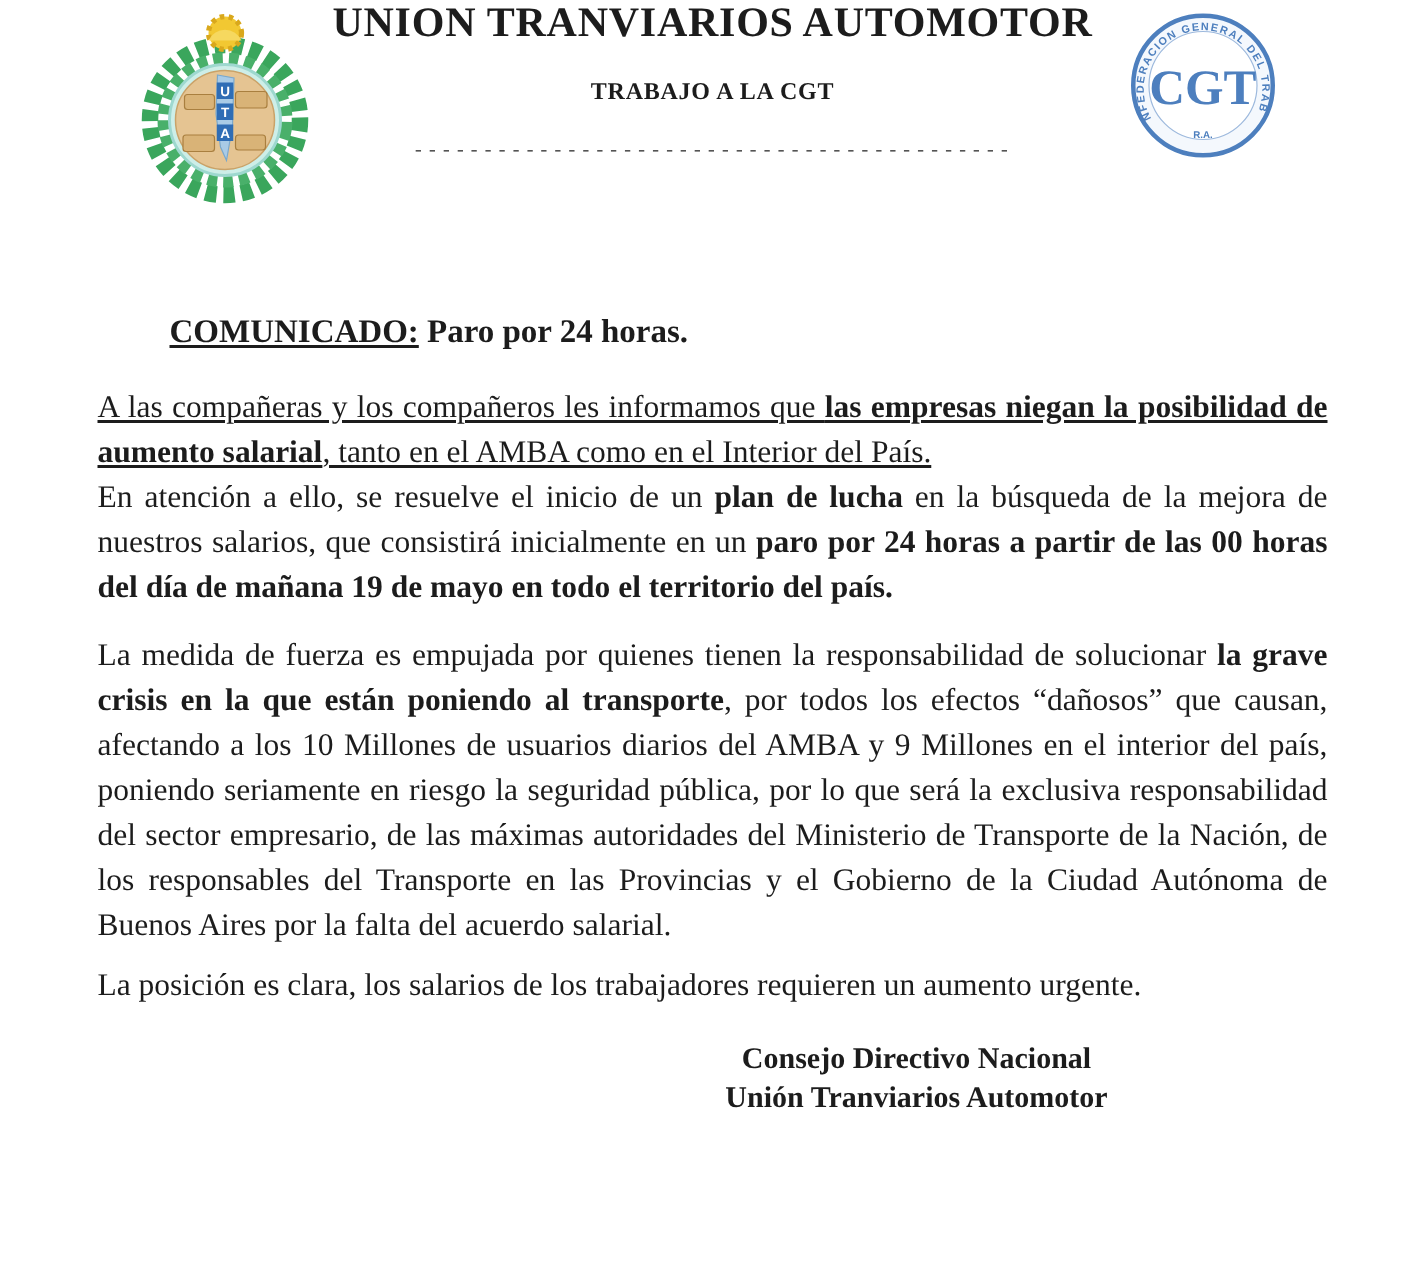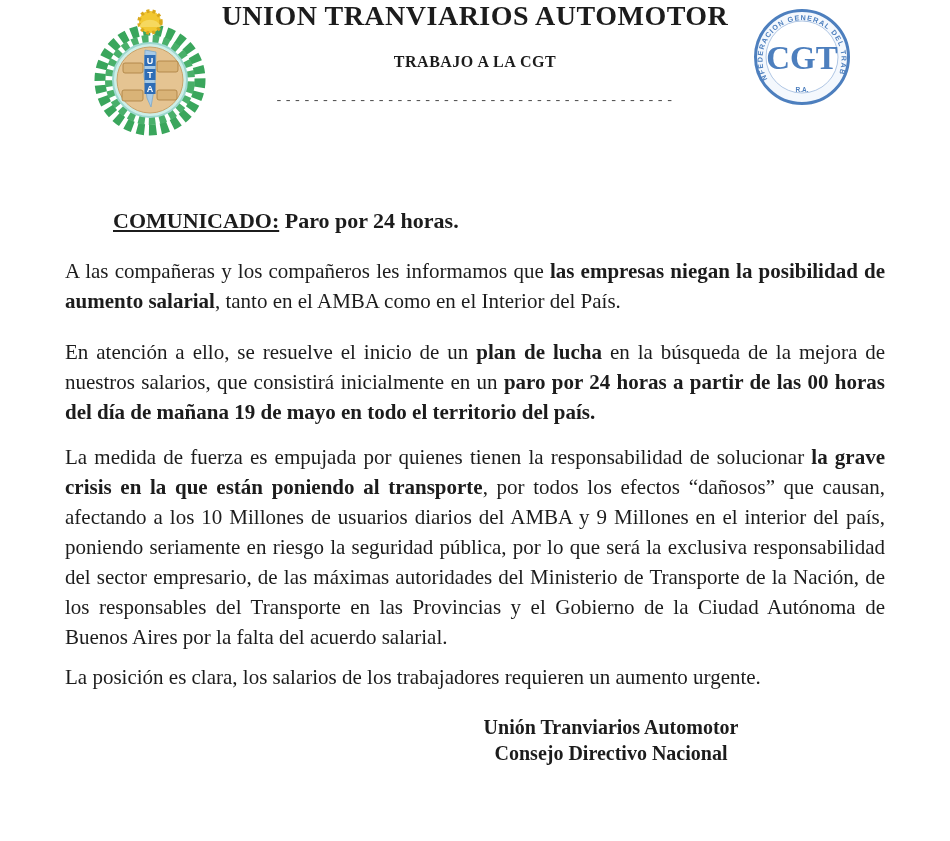--- a/index.html
+++ b/index.html
@@ -61,22 +61,22 @@
     line-height: 30px;
   }
   .heading {
     margin-top: 44px;
     font-size: 22px;
     line-height: 30px;
   }
   .para {
     text-align: justify;
   }
-  .para.p1 { margin-top: 20px; }
-  .para.p2 { margin-top: 21px; }
+  .para.p1 { margin-top: 20px; text-decoration: underline; }
+  .para.p2 { }
   .para.p3 { margin-top: 15px; }
   .para.p4 { margin-top: 10px; text-align: left; }
   .signature {
     margin-top: 22px;
     padding-left: 272px;
     text-align: center;
     font-weight: bold;
     font-size: 20px;
     line-height: 26px;
   }
@@ -136,16 +136,16 @@
   </div>
 </div>
 
 <div class="doc-body">
   <p class="heading"><span style="font-weight: bold; text-decoration: underline; margin-left: 48px;">COMUNICADO:</span><span style="font-weight: bold; font-family: Liberation Serif, serif;"> Paro por 24 horas.</span></p>
   <p class="para p1"><span>A las compañeras y los compañeros les informamos que </span><span style="font-weight: bold;">las empresas niegan la posibilidad de aumento salarial</span><span>, tanto en el AMBA como en el Interior del País.</span></p>
   <p class="para p2"><span>En atención a ello, se resuelve el inicio de un </span><span style="font-weight: bold;">plan de lucha</span><span> en la búsqueda de la mejora de nuestros salarios, que consistirá inicialmente en un </span><span style="font-weight: bold;">paro por 24 horas a partir de las 00 horas del día de mañana 19 de mayo en todo el territorio del país.</span></p>
   <p class="para p3"><span>La medida de fuerza es empujada por quienes tienen la responsabilidad de solucionar </span><span style="font-weight: bold;">la grave crisis en la que están poniendo al transporte</span><span>, por todos los efectos “dañosos” que causan, afectando a los 10 Millones de usuarios diarios del AMBA y 9 Millones en el interior del país, poniendo seriamente en riesgo la seguridad pública, por lo que será la exclusiva responsabilidad del sector empresario, de las máximas autoridades del Ministerio de Transporte de la Nación, de los responsables del Transporte en las Provincias y el Gobierno de la Ciudad Autónoma de Buenos Aires por la falta del acuerdo salarial.</span></p>
   <p class="para p4"><span>La posición es clara, los salarios de los trabajadores requieren un aumento urgente.</span></p>
   <div class="signature">
+    <div>Consejo Directivo Nacional</div>
     <div>Unión Tranviarios Automotor</div>
-    <div>Consejo Directivo Nacional</div>
   </div>
 </div>
 
 </body></html>

